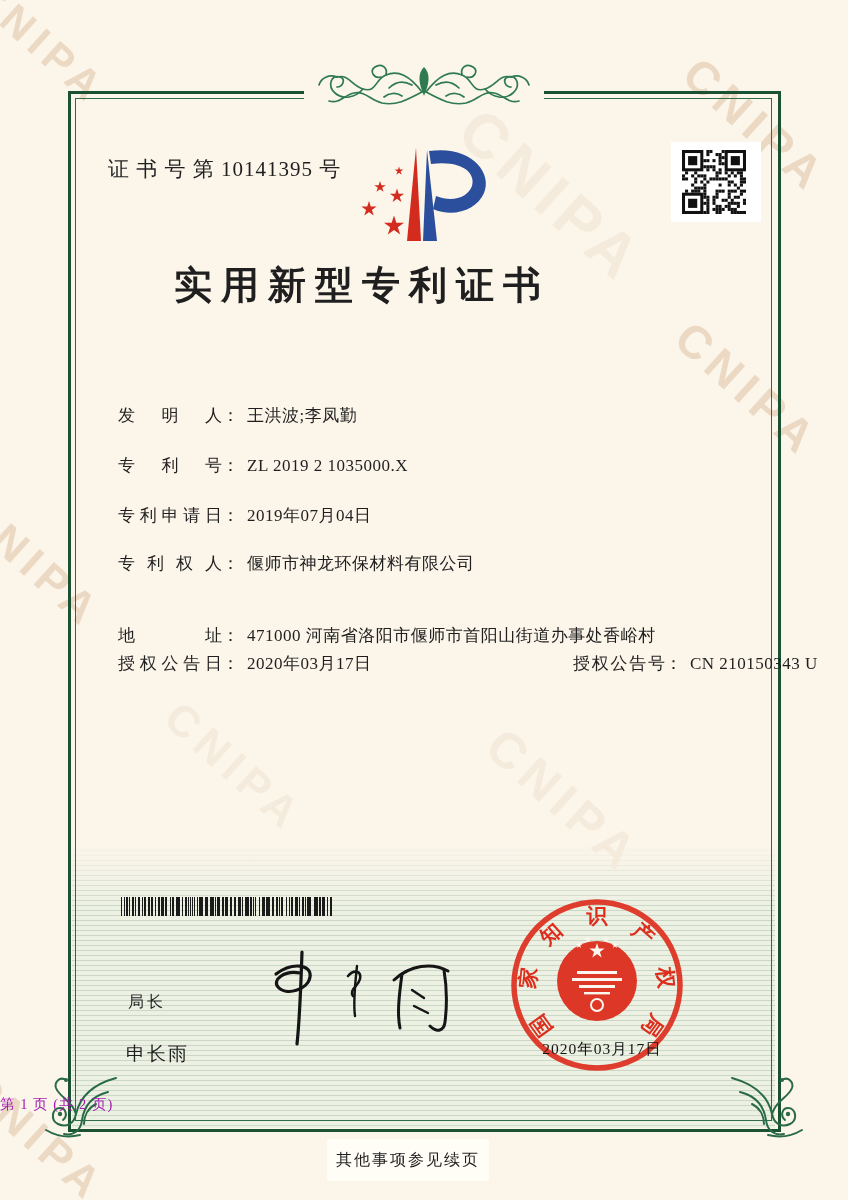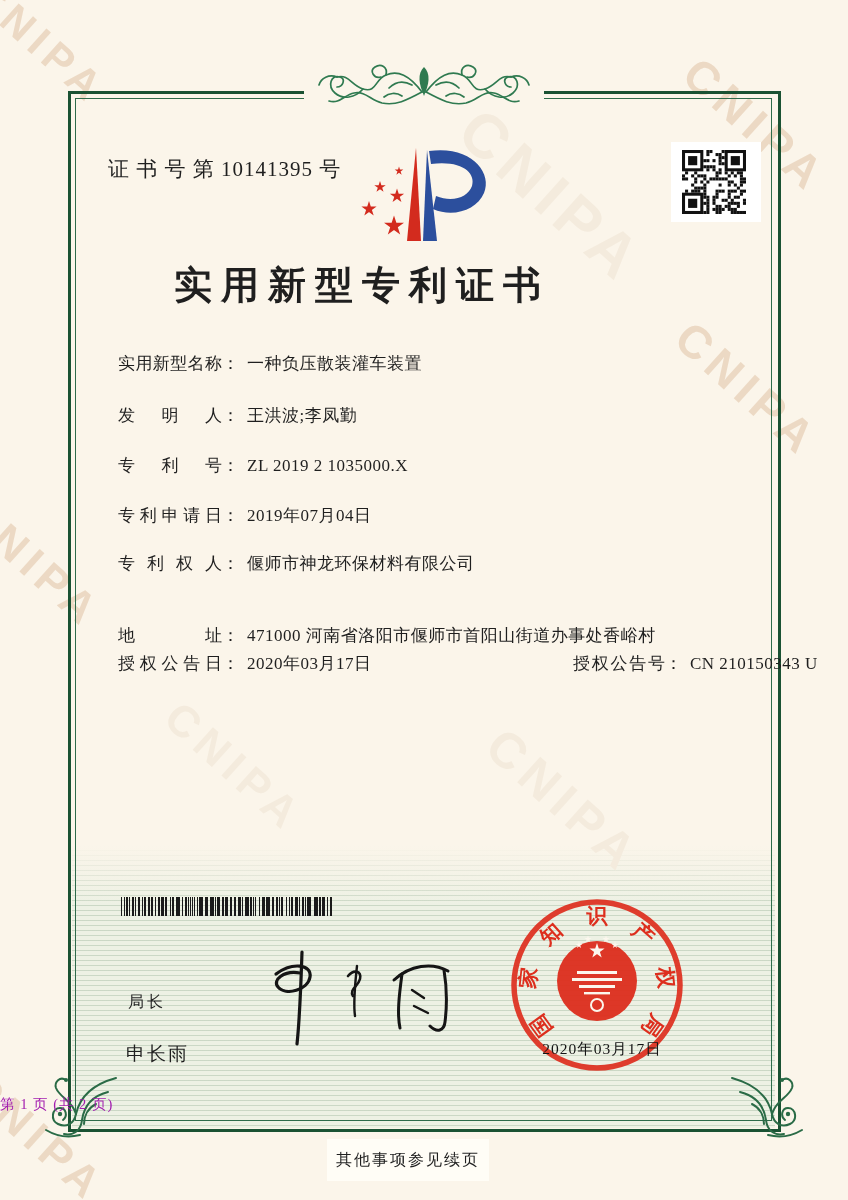--- a/index.html
+++ b/index.html
@@ -288,23 +288,20 @@
         <rect x="45" y="3" width="15" height="15" fill="#fff"></rect>
         <rect x="48" y="6" width="9" height="9" fill="#111"></rect>
         <rect x="0" y="42" width="21" height="21" fill="#111"></rect>
         <rect x="3" y="45" width="15" height="15" fill="#fff"></rect>
         <rect x="6" y="48" width="9" height="9" fill="#111"></rect>
       </svg>
   </div>
 
   <div class="abs title">实用新型专利证书</div>
 
-  <div class="field-row" style="top:352px;">
-    <span class="flabel">实用新型名称</span><span class="fcolon">：</span><span class="fvalue">一种负压散装灌车装置</span>
-  </div>
   <div class="field-row" style="top:404px;">
     <span class="flabel">发明人</span><span class="fcolon">：</span><span class="fvalue">王洪波;李凤勤</span>
   </div>
   <div class="field-row" style="top:454px;">
     <span class="flabel">专利号</span><span class="fcolon">：</span><span class="fvalue">ZL 2019 2 1035000.X</span>
   </div>
   <div class="field-row" style="top:504px;">
     <span class="flabel">专利申请日</span><span class="fcolon">：</span><span class="fvalue">2019年07月04日</span>
   </div>
   <div class="field-row" style="top:552px;">

